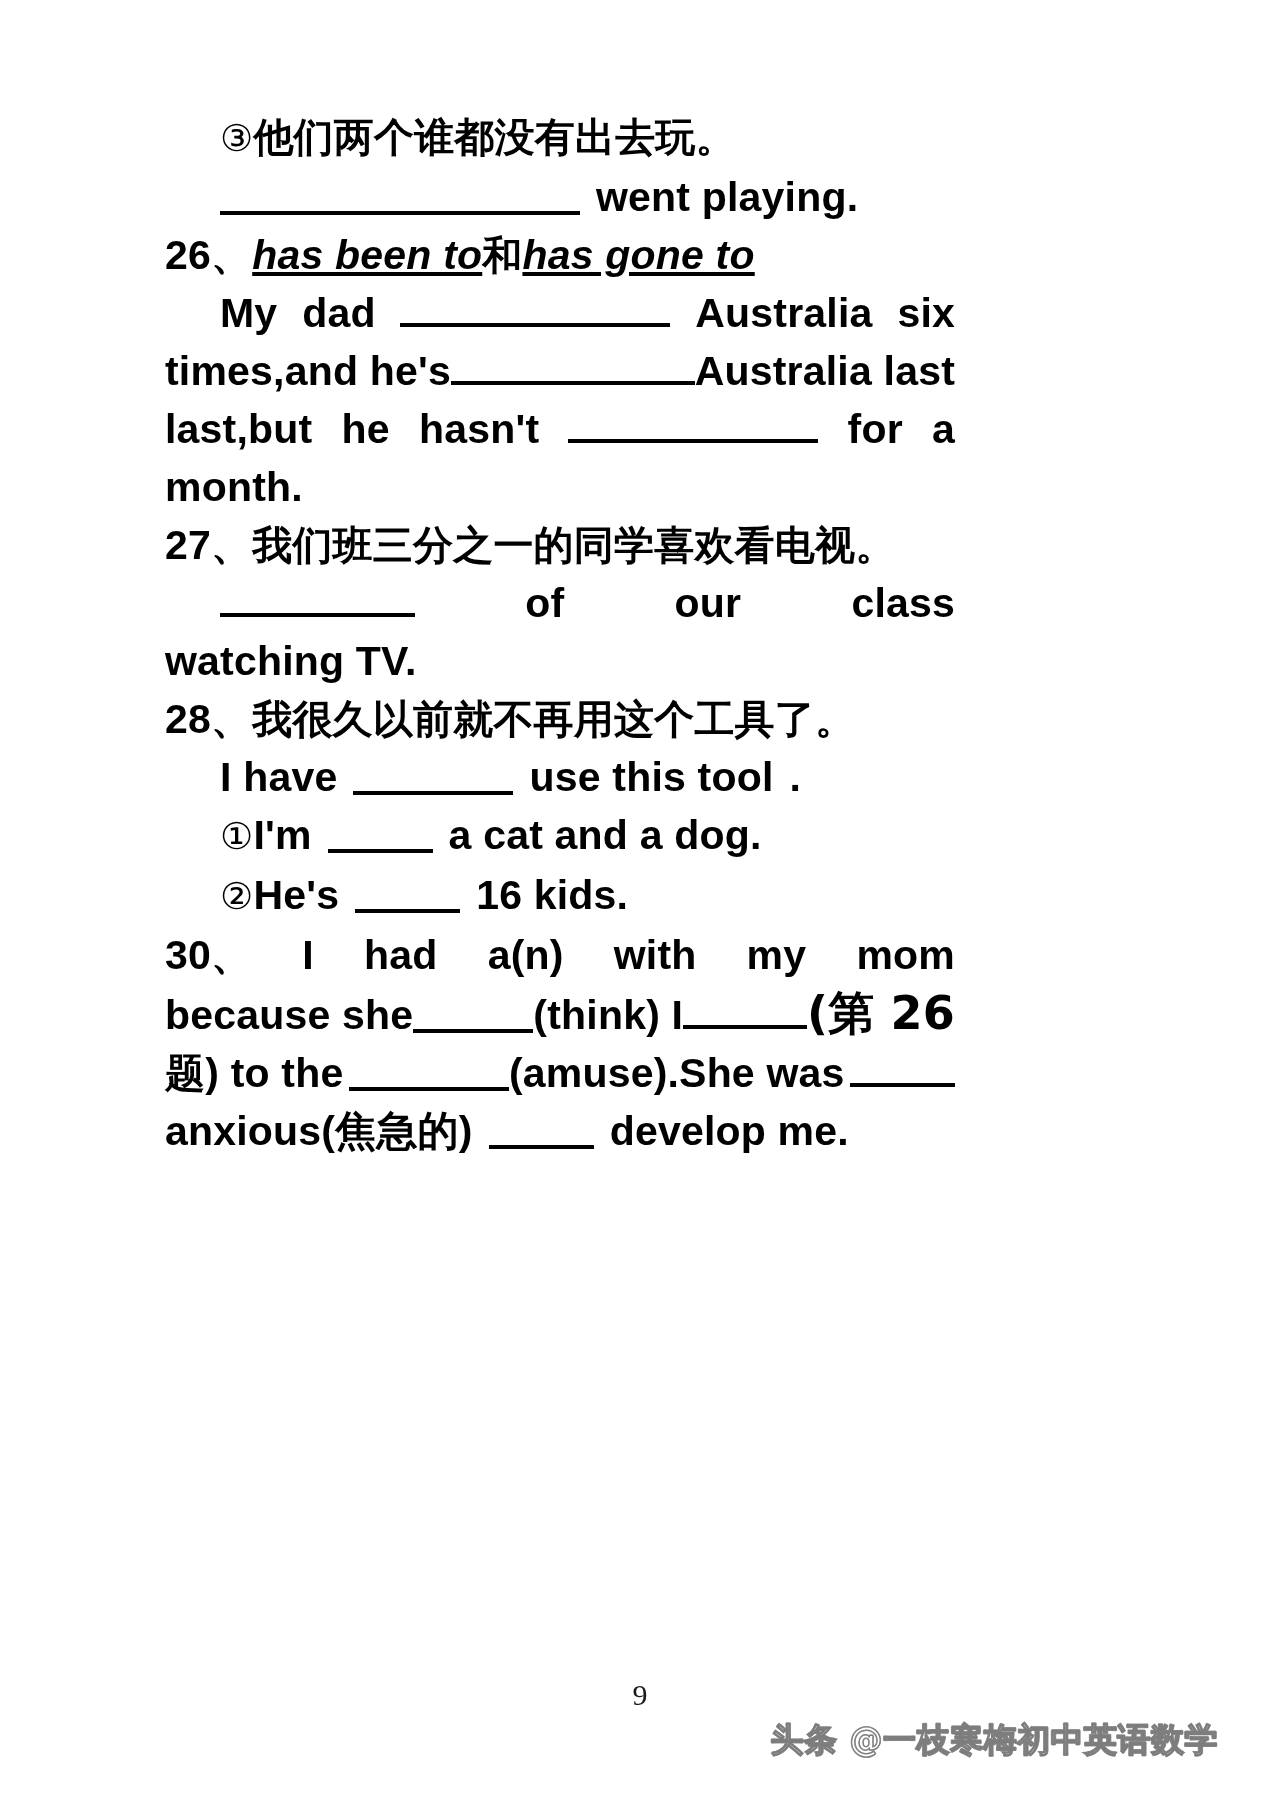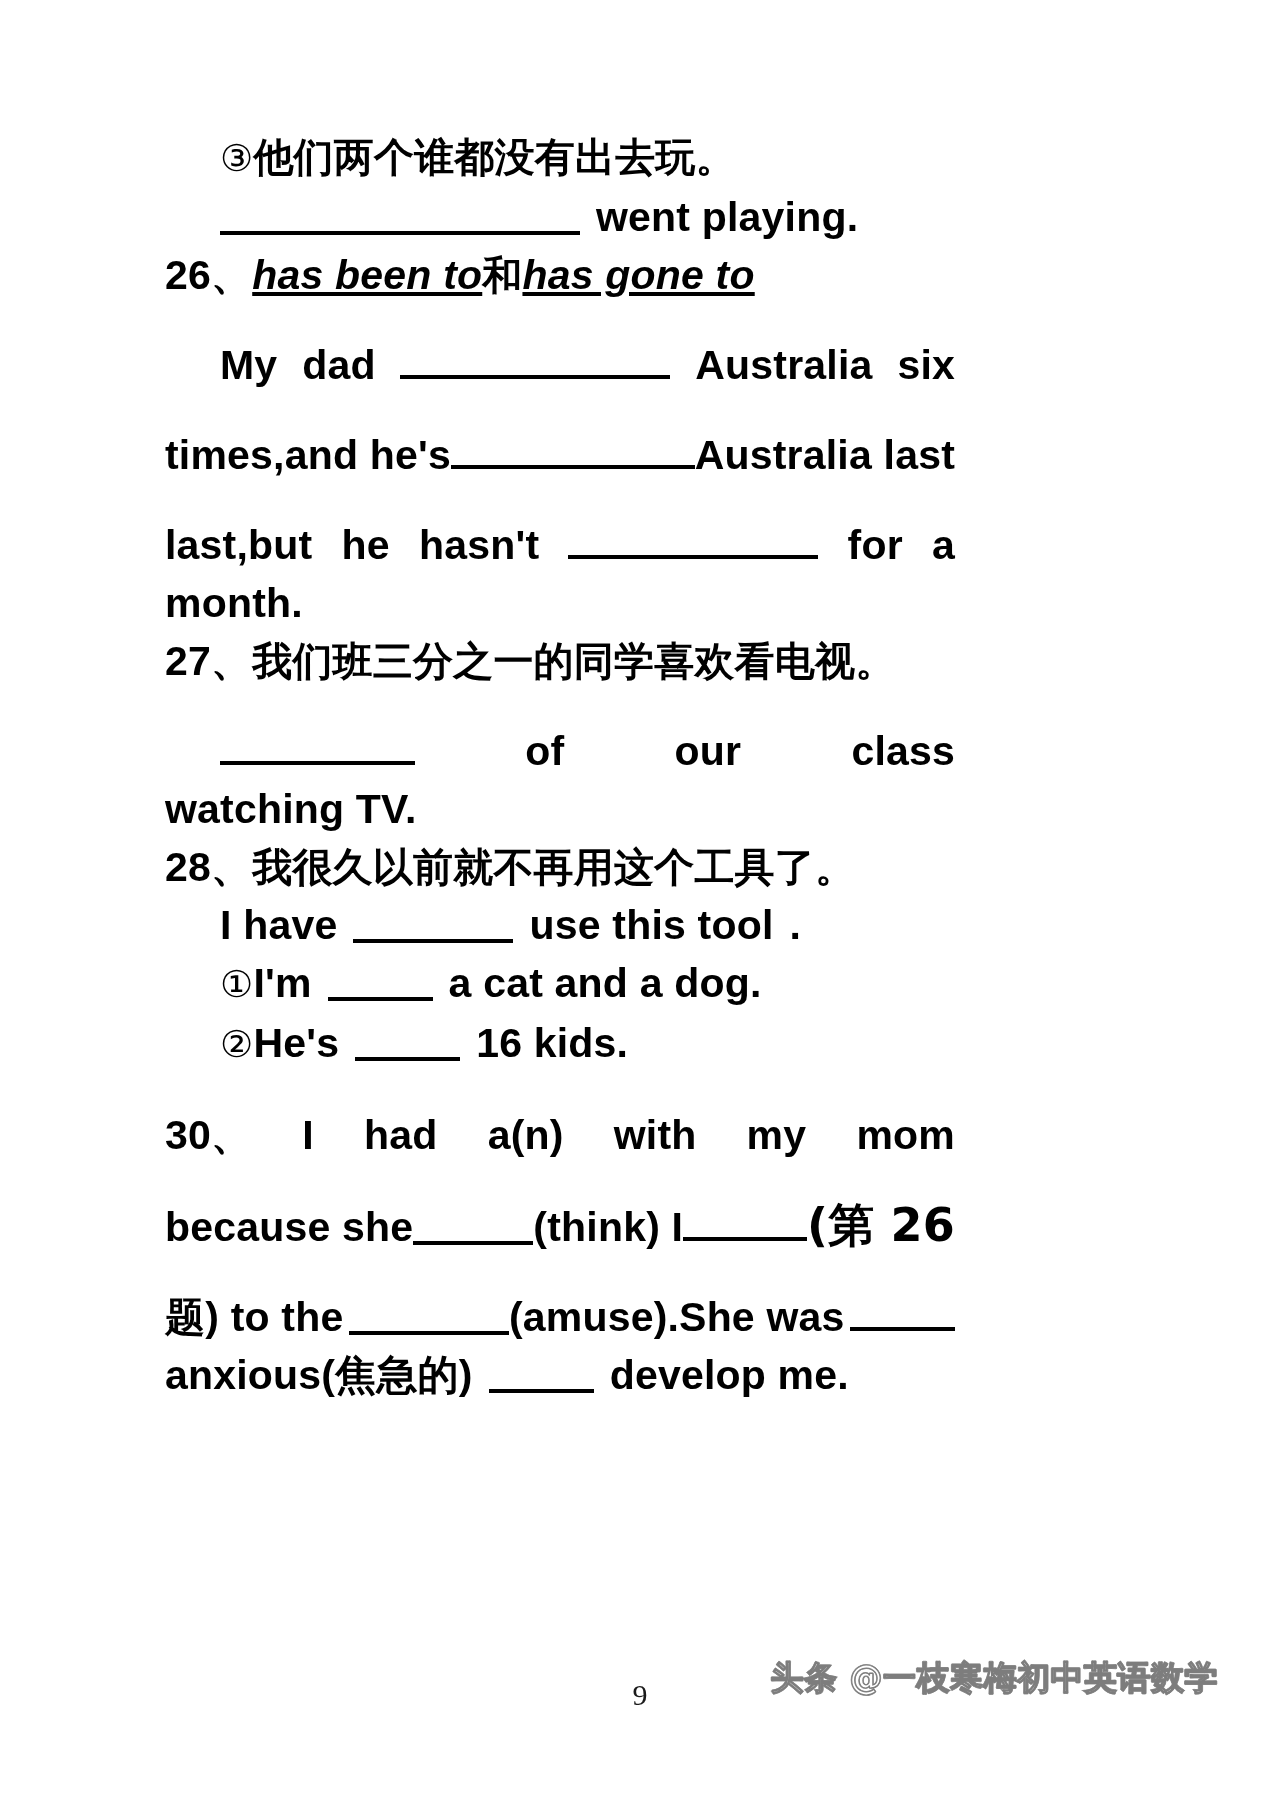--- a/index.html
+++ b/index.html
@@ -12,39 +12,38 @@
     width: 1280px;
     height: 1810px;
     background: #ffffff;
     overflow: hidden;
     font-family: "Liberation Sans", "DejaVu Sans", sans-serif;
     color: #000000;
   }
   .sheet {
     position: absolute;
     left: 165px;
-    top: 128px;
+    top: 108px;
     width: 790px;
   }
   
   .wline {
     font-size: 41px;
     line-height: 58px;
     font-weight: 700;
     letter-spacing: 0.2px;
     white-space: nowrap;
     color: #000;
   }
   .wline.indent { padding-left: 55px; }
   .wline.just {
     display: flex;
     justify-content: space-between;
     align-items: baseline;
     width: 100%;
-    margin-top: 32px;
   }
   .wline.just.indent { width: calc(100% - 55px); }
   .cn {
     font-family: "DejaVu Sans", "Liberation Sans", sans-serif;
     font-weight: 700;
     font-size: 40px;
   }
   .cnsm {
     font-family: "DejaVu Sans", "Liberation Sans", sans-serif;
     font-weight: 700;
@@ -84,21 +83,21 @@
     right: 0;
     top: 1678px;
     text-align: center;
     font-size: 30px;
     font-family: "Liberation Serif", "DejaVu Serif", serif;
     color: #1a1a1a;
   }
   .watermark {
     position: absolute;
     right: 62px;
-    top: 1656px;
+    top: 1718px;
     font-family: "DejaVu Sans", "Liberation Sans", sans-serif;
     font-size: 33px;
     font-weight: 700;
     color: #ffffff;
     -webkit-text-stroke: 1.2px #7d7d7d;
     text-shadow:
       -1px 0 #9a9a9a, 1px 0 #9a9a9a,
       0 -1px #9a9a9a, 0 1px #9a9a9a;
     letter-spacing: 0.5px;
     white-space: nowrap;

